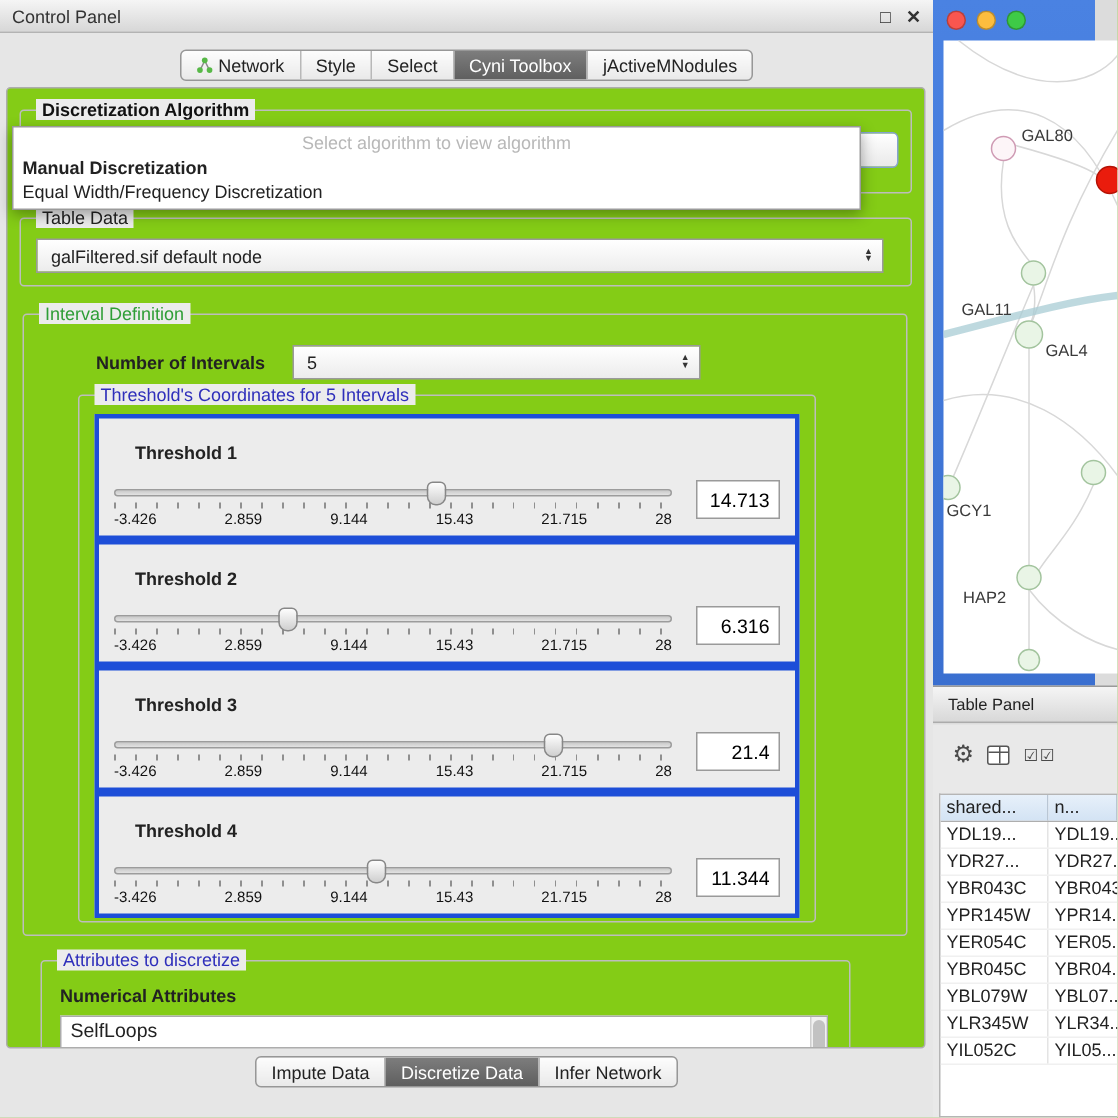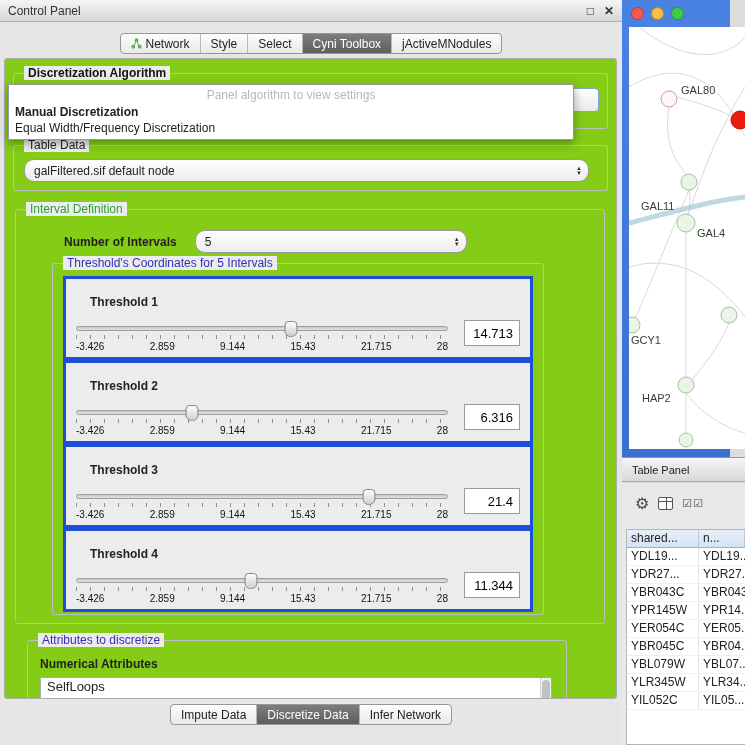--- a/index.html
+++ b/index.html
@@ -35,21 +35,21 @@
   .algo-combo { position:absolute; left:8px; top:14px; width:577px; height:24px; border:1px solid #85a3cf;
                 border-radius:4px; background:linear-gradient(#ffffff,#e9e9e9); }
   .popup { position:absolute; left:8px; top:84px; width:566px; background:#fff; border:1px solid #9a9a9a;
            box-shadow:0 3px 9px rgba(0,0,0,.35); z-index:40; padding-bottom:3px; }
   .popup .ph { text-align:center; color:#b8b8b8; font-size:12px; padding:3px 0 2px; }
   .popup .it { font-size:12px; padding:1px 6px; }
   .popup .it.b { font-weight:bold; }
 
   
   .g-tdata { margin:16px 8px 0 8px; height:46px; }
-  .combo { display:flex; align-items:center; border:1px solid #9a9a9a; border-radius:10px;
+  .combo { display:flex; align-items:center; border:1px solid #9a9a9a; border-radius:0;
            background:linear-gradient(#ffffff,#ececec); height:23px; padding:0 6px 0 9px; font-size:12px; }
   .combo .cv { flex:1; overflow:hidden; white-space:nowrap; }
   .updn { display:flex; flex-direction:column; line-height:5px; font-size:6px; color:#333; }
   .tdata-combo { position:absolute; left:10px; top:13px; width:565px; }
 
   
   .g-interval { margin:18px 8px 0 10px; width:590px; padding:4px 0 8px; }
   .g-interval > .legend { color:#2f9e37; }
   .numrow { display:flex; align-items:center; gap:18px; margin:16px 0 10px 48px; }
   .numrow .lbl { font-weight:bold; font-size:12px; }
@@ -301,21 +301,21 @@
         <div class="tab active">
             <span>Discretize Data</span>
           </div>
         <div class="tab">
             <span>Infer Network</span>
           </div>
       </div>
     </div>
 
     <div class="popup">
-      <div class="ph">Panel algorithm to view settings</div>
+      <div class="ph">Select algorithm to view algorithm</div>
       <div class="it b">Manual Discretization</div>
       <div class="it">Equal Width/Frequency Discretization</div>
     </div>
   </div>
 
   <div class="netframe">
     <div class="lights">
       <div class="light" style="background:#f9564f"></div>
       <div class="light" style="background:#fdbd3e"></div>
       <div class="light" style="background:#3ecb47"></div>

